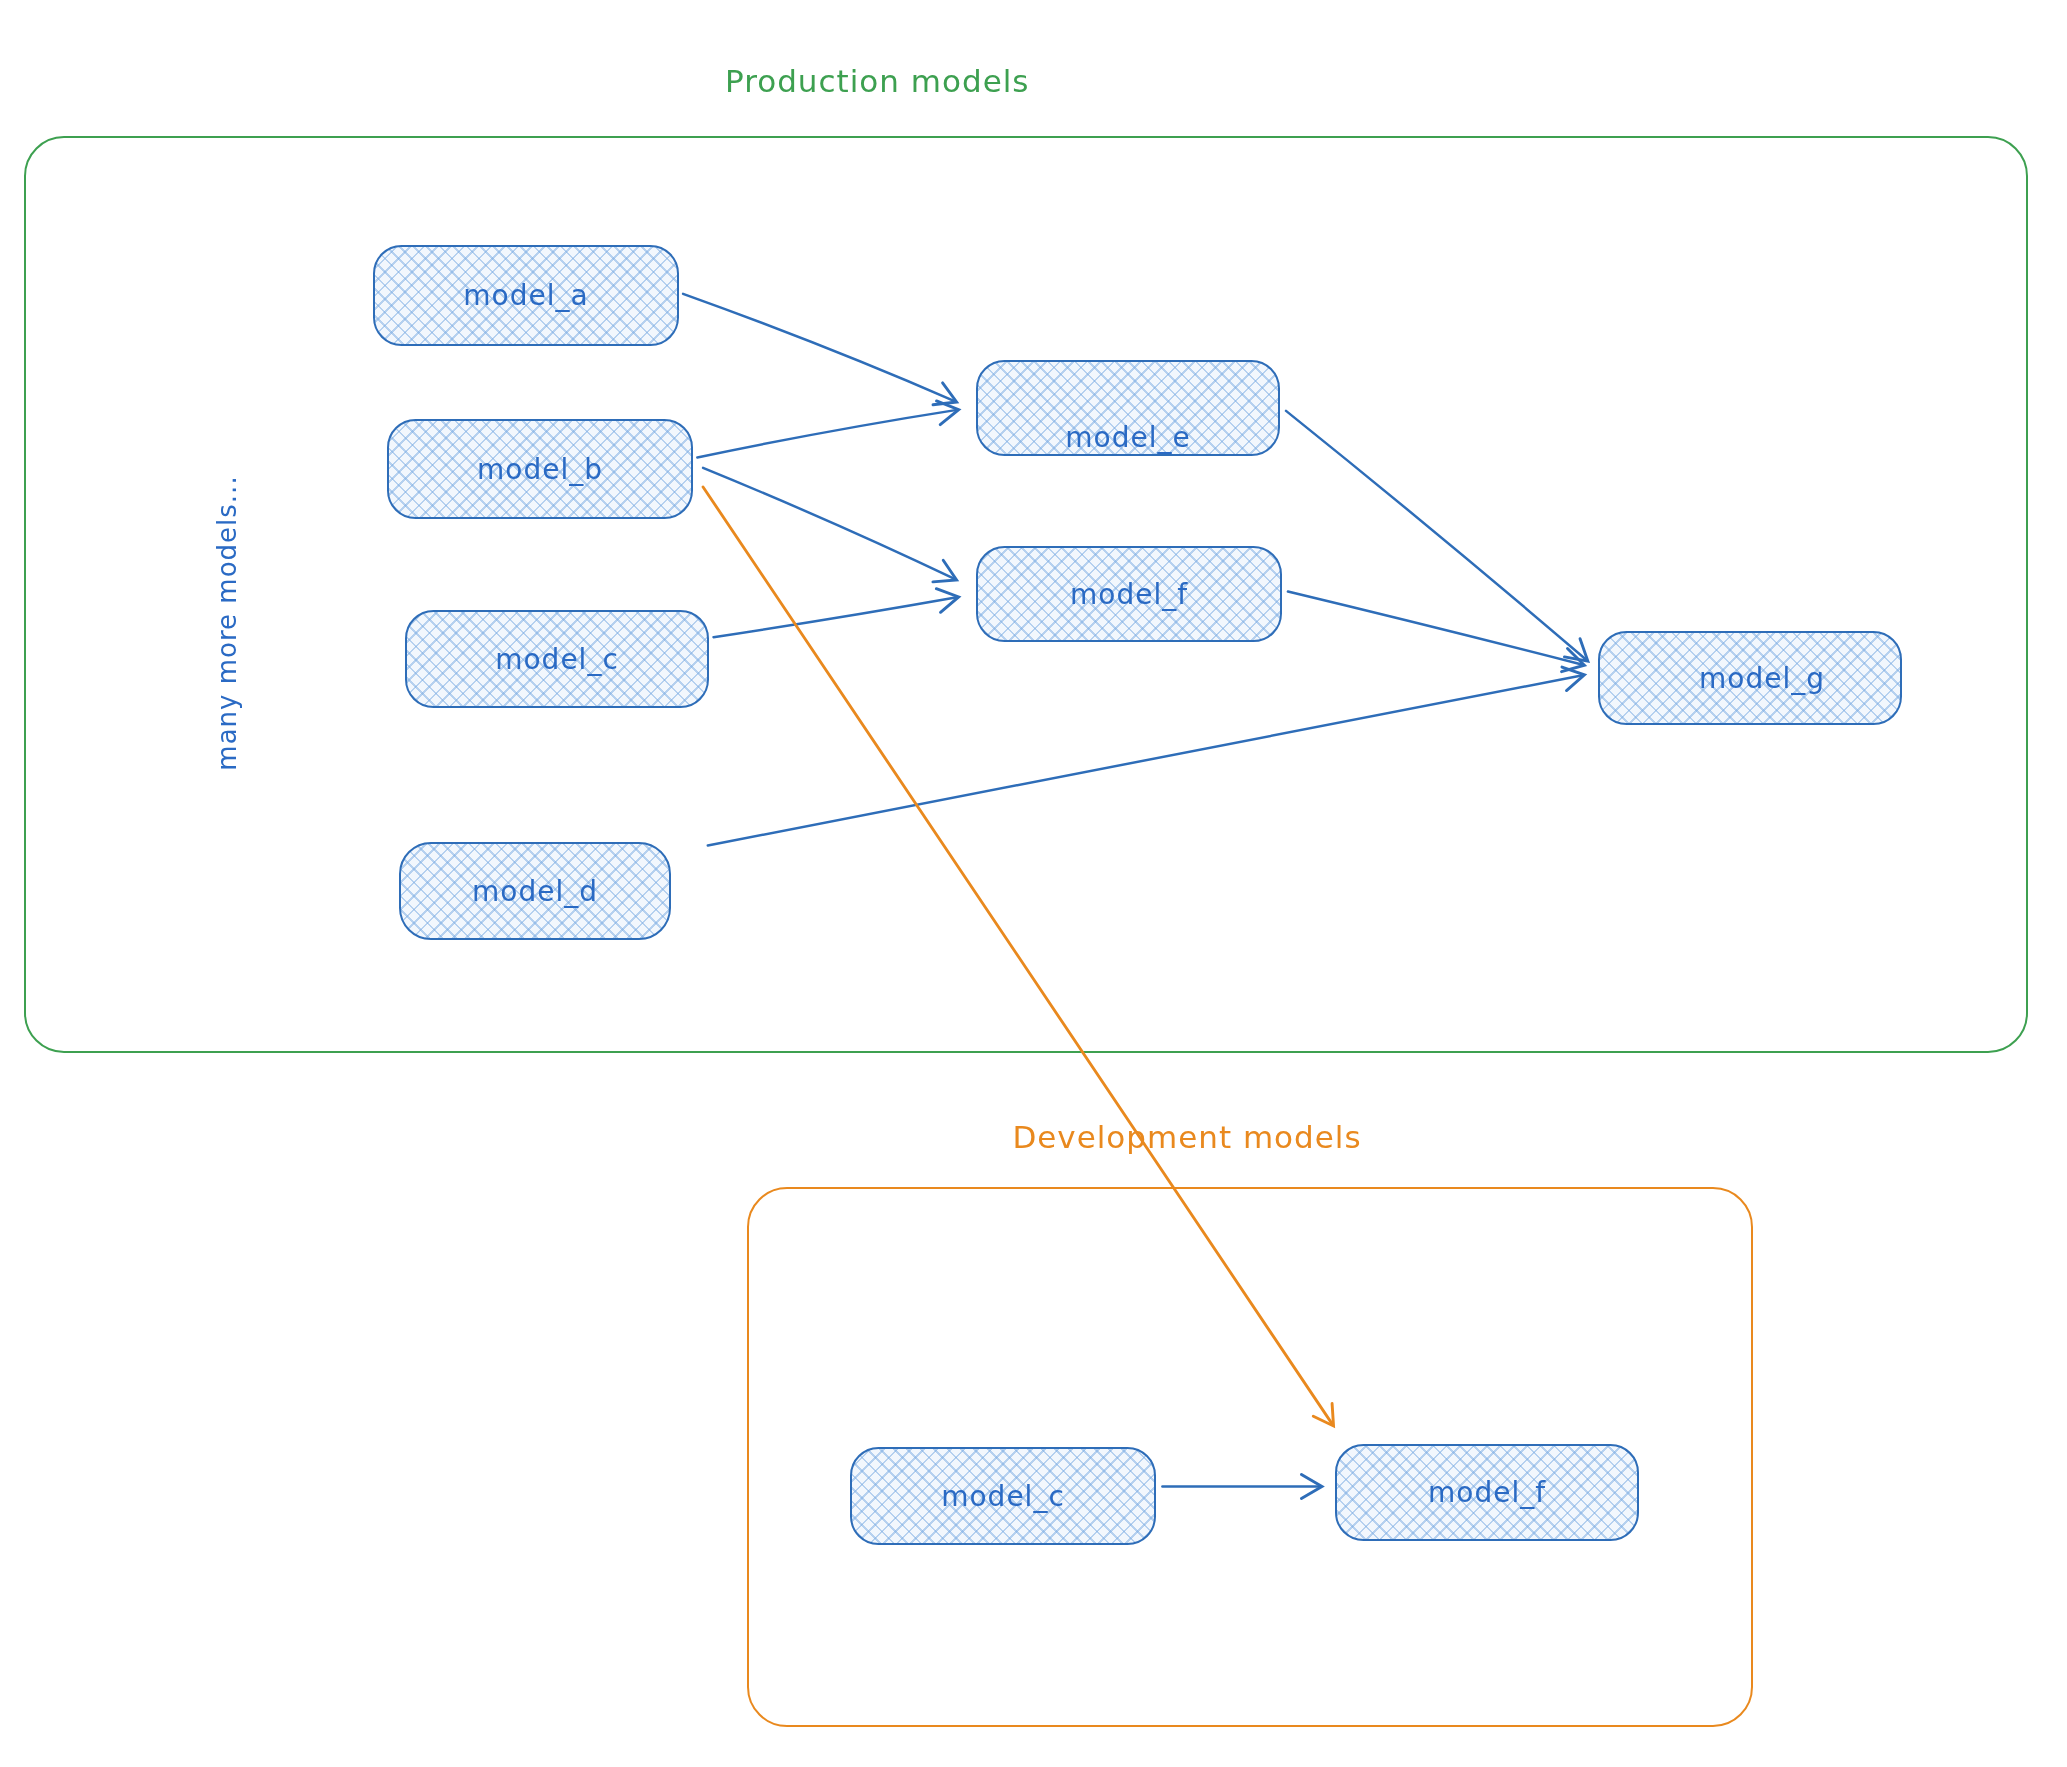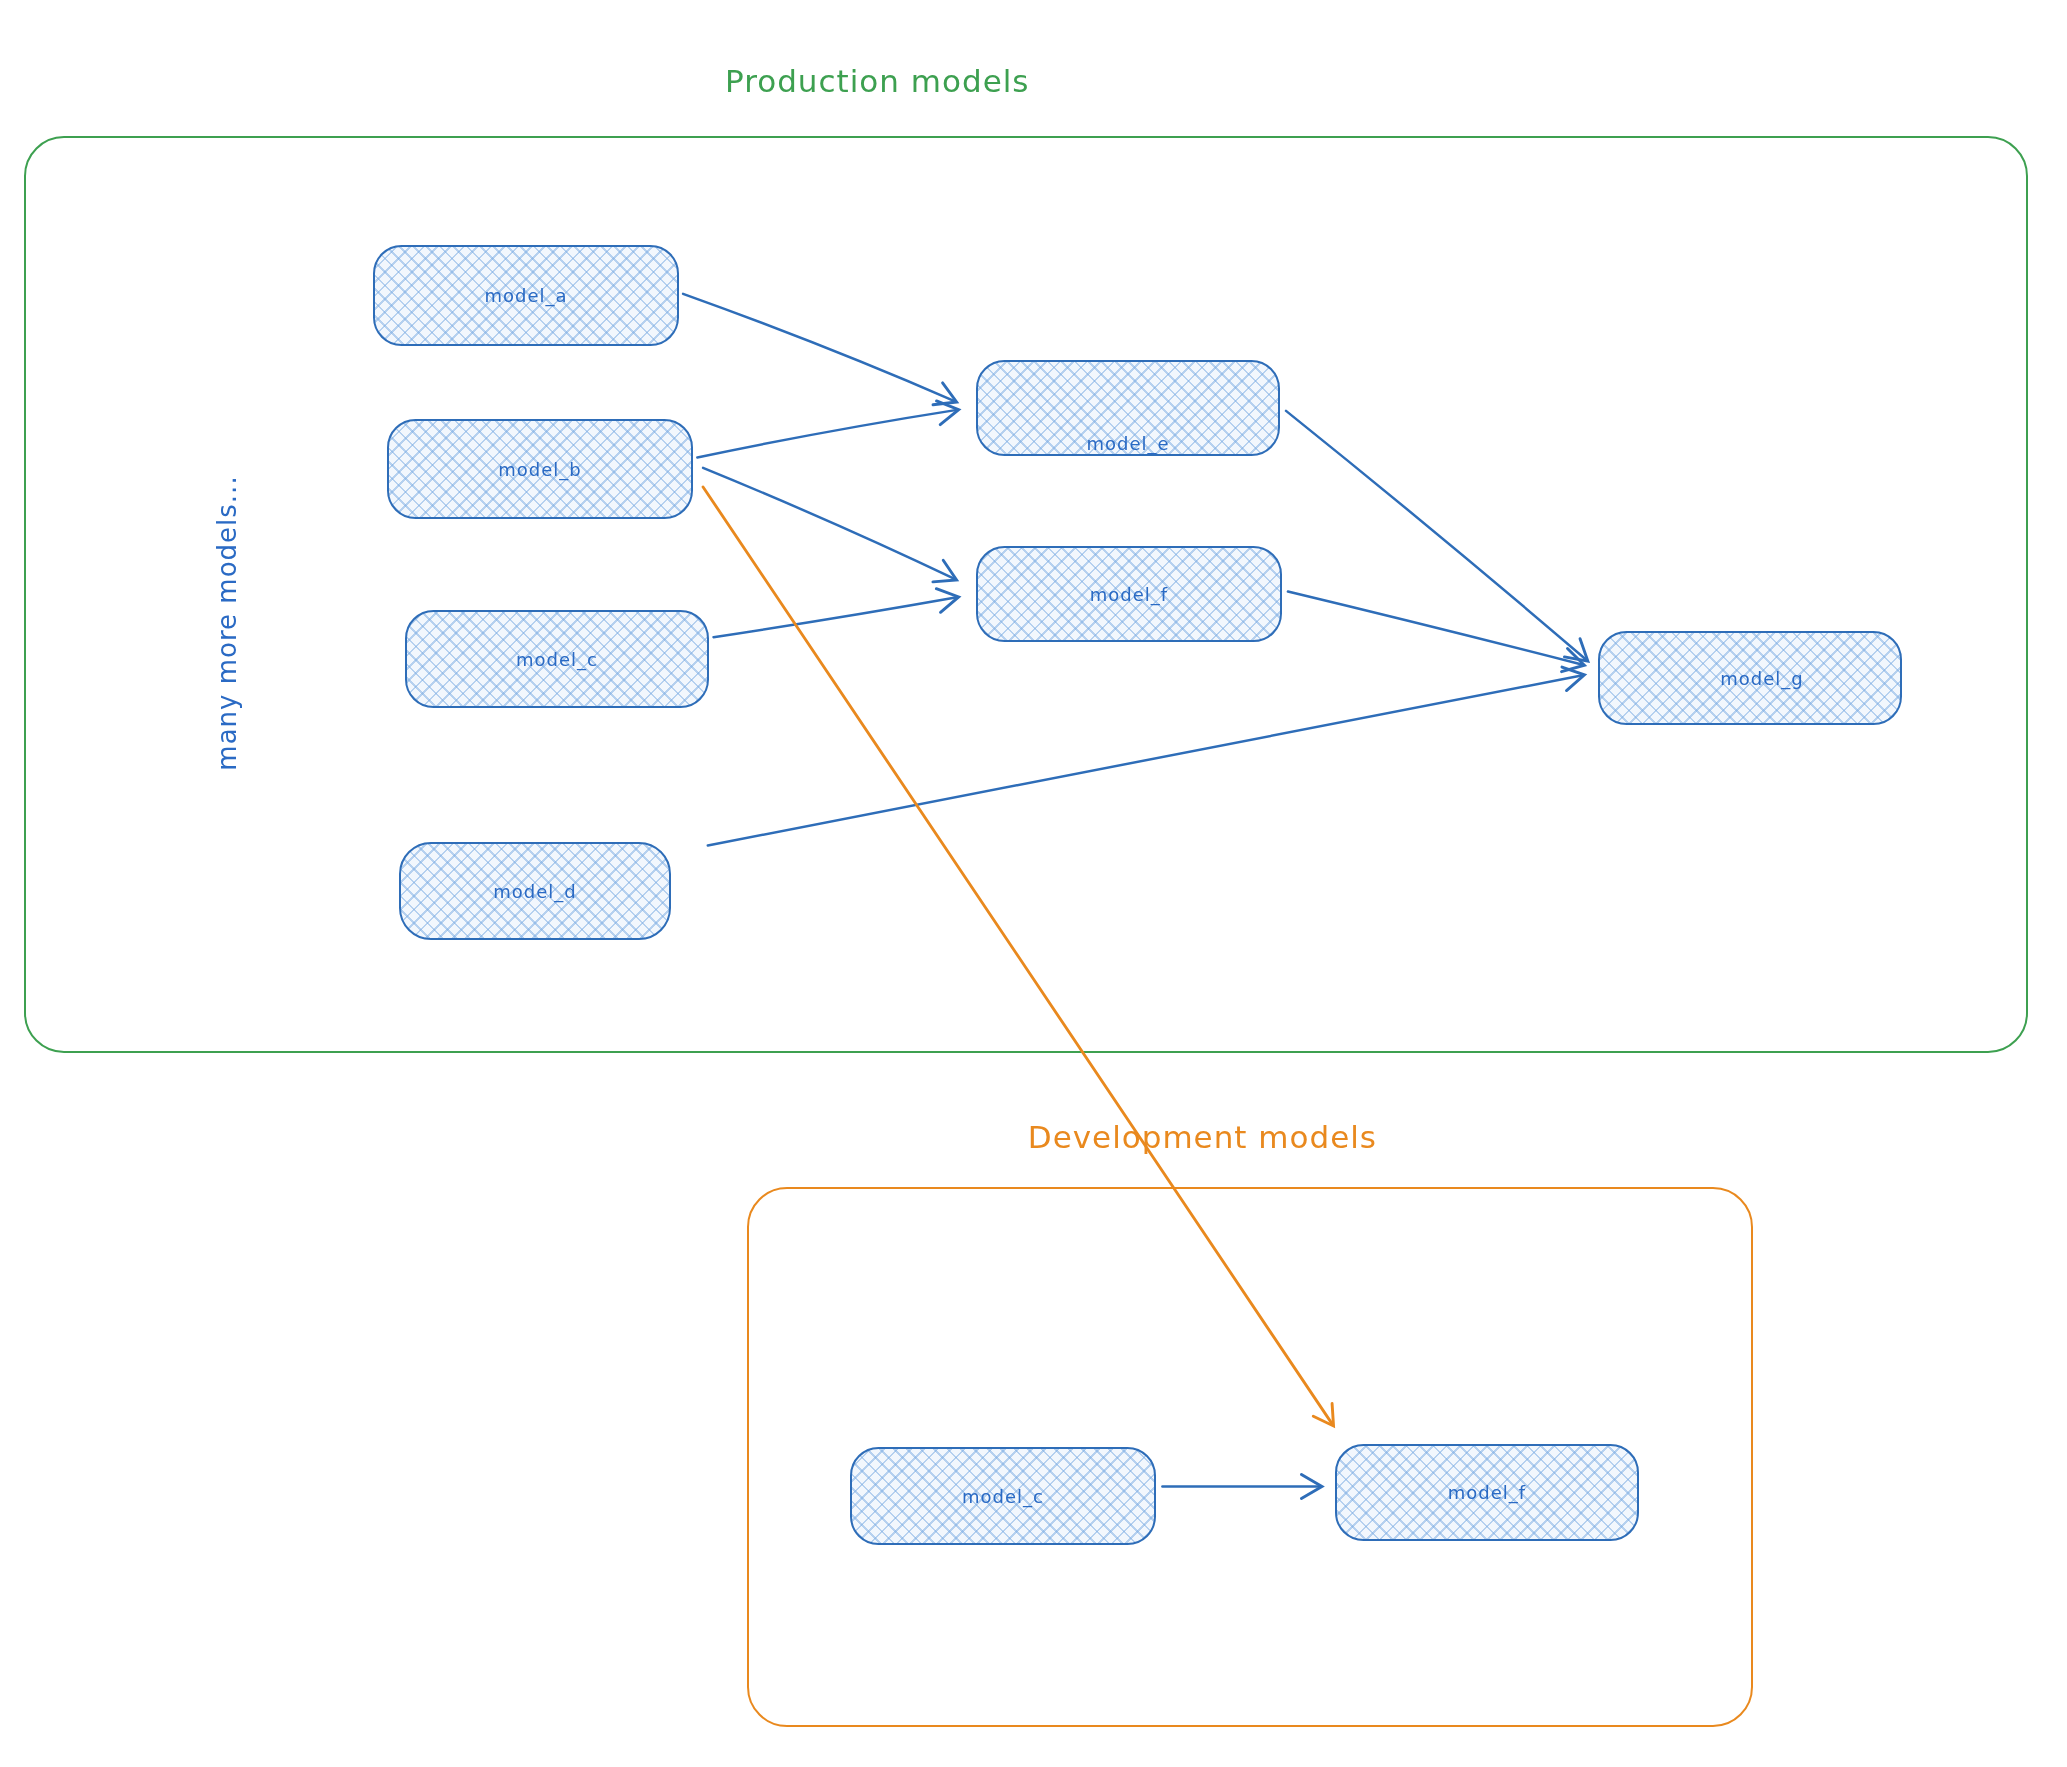--- a/index.html
+++ b/index.html
@@ -37,33 +37,32 @@
     text-align:center;
     white-space:nowrap;
   }
   .frame-title.production{
     left:725px;top:63px;width:285px;
     color:var(--green);
   }
   .frame-title.development{
     left:997px;top:1119px;width:380px;
     color:var(--orange);
-    text-align:right;
   }
   .node{
     position:absolute;
     border:2.9px solid var(--blue);
     border-radius:28.5px;
     background-color:var(--blue-fill-bg);
     background-image:
       repeating-linear-gradient(45deg,  var(--blue-hatch) 0 1.9px, transparent 1.9px 9.5px),
       repeating-linear-gradient(-45deg, var(--blue-hatch) 0 1.9px, transparent 1.9px 9.5px);
     display:flex;align-items:center;justify-content:center;
     color:var(--blue-text);
-    font-size:18px;
+    font-size:28px;
     letter-spacing:1px;
     box-sizing:border-box;
   }
   .node-a{left:373px;top:245px;width:306px;height:101px;}
   .node-b{left:387px;top:419px;width:306px;height:100px;}
   .node-c{left:405px;top:610px;width:304px;height:98px;}
   .node-d{left:399px;top:842px;width:272px;height:98px;border-radius:32px;}
   .node-e{left:976px;top:360px;width:304px;height:96px;align-items:flex-end;}
   .node-f{left:976px;top:546px;width:306px;height:96px;}
   .node-g{left:1598px;top:631px;width:304px;height:94px;padding-left:24px;}

